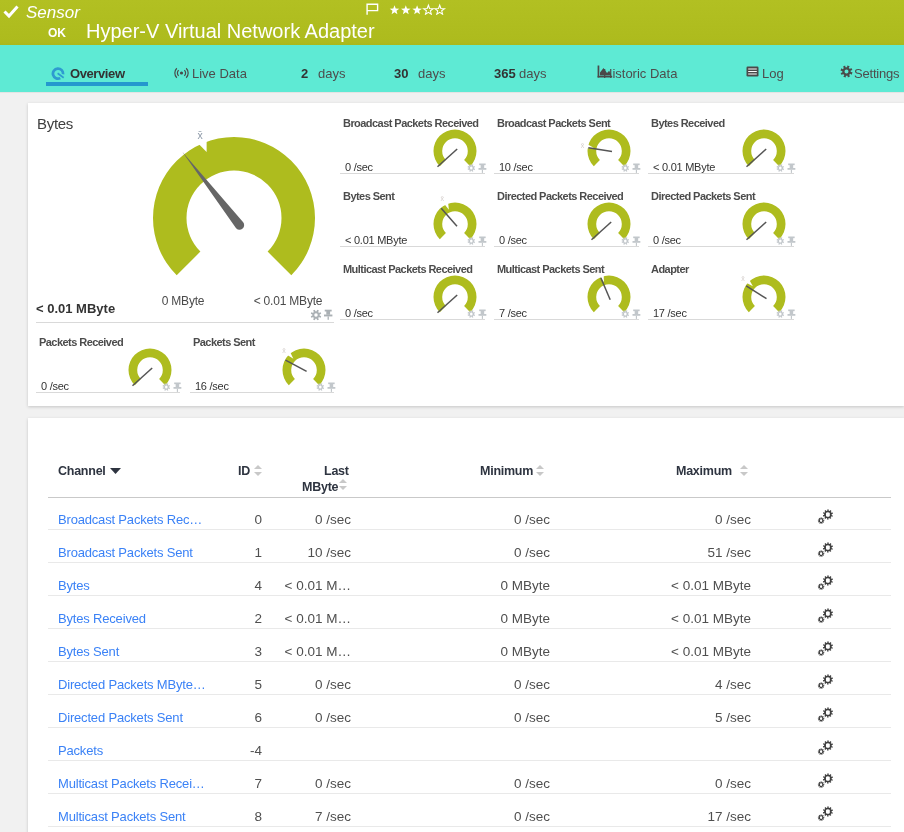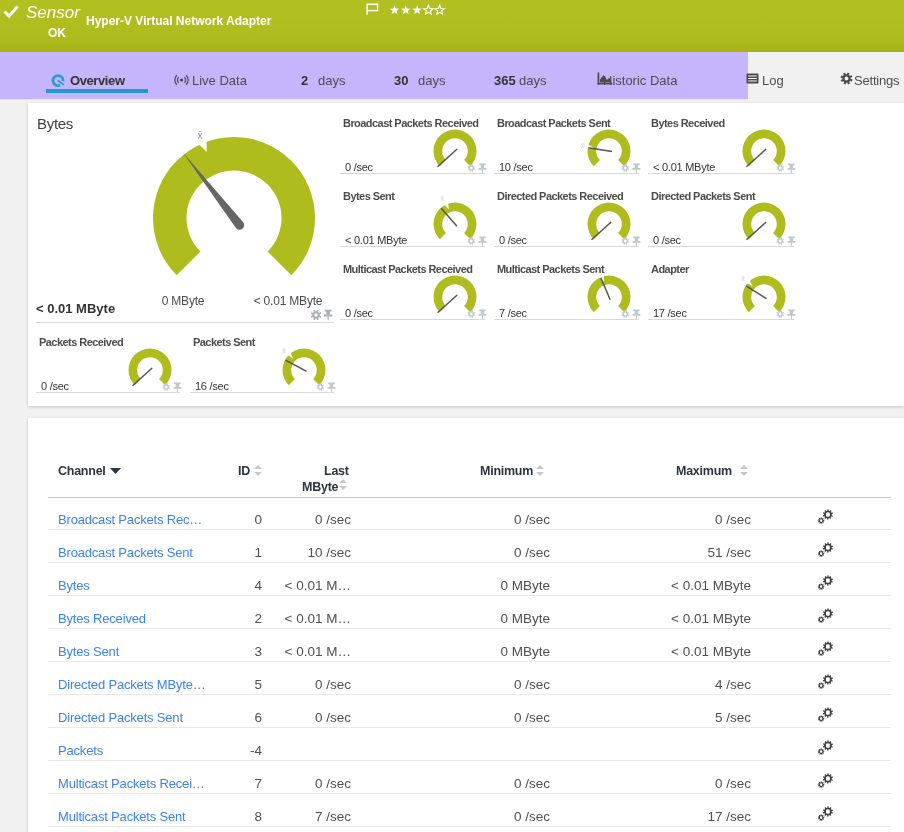--- a/index.html
+++ b/index.html
@@ -1,22 +1,22 @@
 <!DOCTYPE html>
 <html><head><meta charset="utf-8"><style>
 
 *{margin:0;padding:0;box-sizing:border-box}
 html,body{width:904px;height:832px;overflow:hidden;background:#f1f1f1;
  font-family:"Liberation Sans",sans-serif;-webkit-font-smoothing:antialiased}
 .abs{position:absolute}
 #hdr{position:absolute;left:0;top:0;width:904px;height:52px;background:linear-gradient(180deg,#b2c022 0%,#adbb1d 80%,#a4b217 100%)}
 #hdr .sensor{position:absolute;left:26px;top:3px;font-size:17px;font-style:italic;color:#fff}
-#hdr .name{position:absolute;left:86px;top:14px;font-size:12px;font-weight:bold;color:#fff}
+#hdr .name{position:absolute;left:86px;top:20px;font-size:20px;font-weight:normal;color:#fff}
 #hdr .ok{position:absolute;left:48px;top:26px;font-size:12px;font-weight:bold;color:#fff}
-#tabs{position:absolute;left:0;top:52px;width:748px;height:48px;background:#c4b5fd;border-bottom:1px solid #e4e4e4}
+#tabs{position:absolute;left:0;top:45px;width:904px;height:48px;background:#5eead4;border-bottom:1px solid #e4e4e4}
 .tab{position:absolute;top:21px;font-size:13px;color:#4d4d4d;white-space:nowrap}
 .tab b{color:#333}
 .tab>svg{position:absolute;left:0}
 #uline{position:absolute;left:46px;top:37px;width:102px;height:3.5px;background:#2498ce}
 .panel{position:absolute;left:28px;width:876px;background:#fff;box-shadow:0 1px 3px rgba(0,0,0,0.18)}
 #p1{top:103px;height:303px}
 #p2{top:418px;height:500px}
 .cell{position:absolute;border-bottom:1px solid #d9d9d9}
 .cell .t{position:absolute;left:3px;top:-1px;font-size:11px;letter-spacing:-0.55px;font-weight:bold;color:#4c4c4c;white-space:nowrap}
 .cell .v{position:absolute;left:5px;top:43px;font-size:11px;letter-spacing:-0.25px;color:#333;white-space:nowrap}

